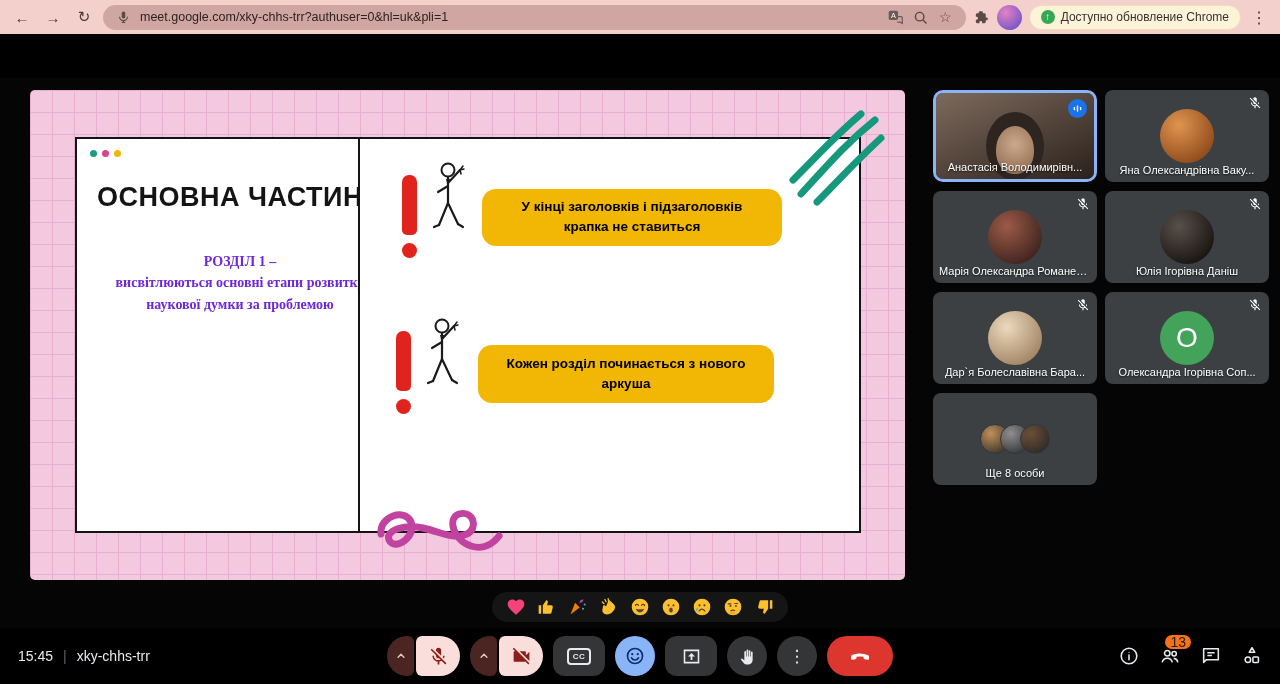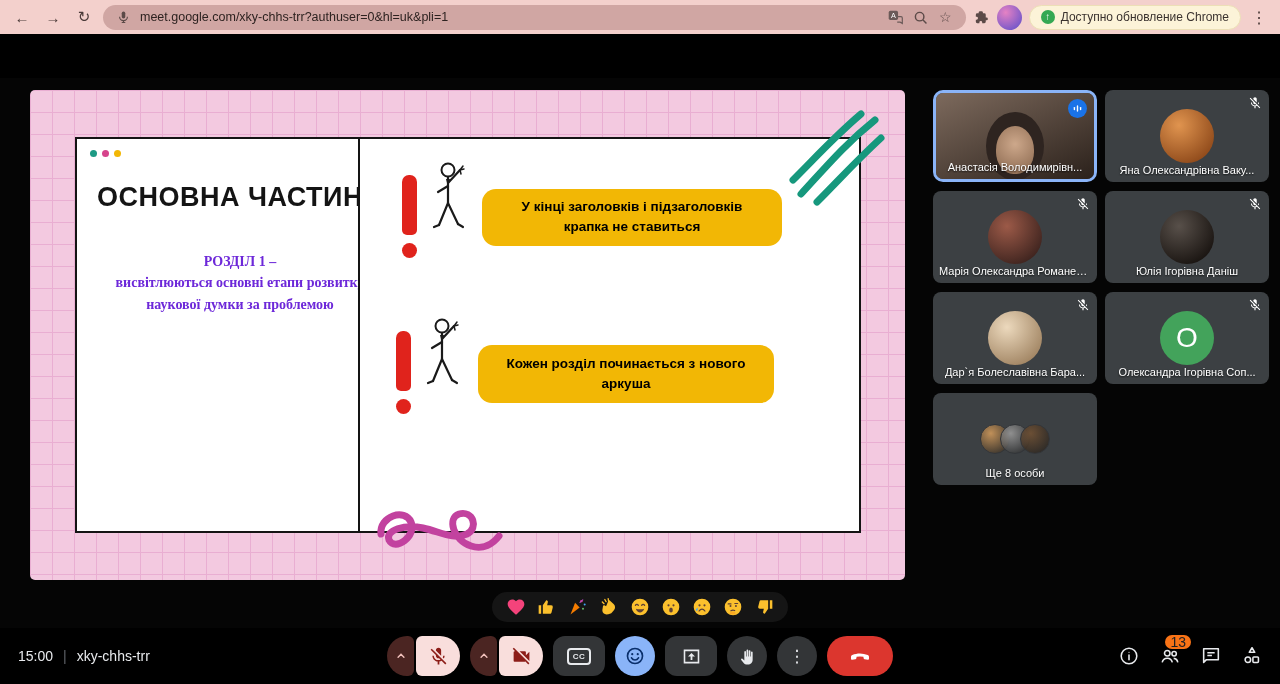--- a/index.html
+++ b/index.html
@@ -348,21 +348,21 @@
         </span>
         <span class="reaction" title="👎">
           <svg viewBox="0 0 24 24" style="transform:rotate(180deg)">
             <path fill="#fbc02d" d="M2 10h3v10H2zM7 20h8.5c.9 0 1.7-.6 1.9-1.5l1.5-6A2 2 0 0 0 17 10h-4.8l.7-3.4A1.8 1.8 0 0 0 11.1 4L7 10z"></path>
           </svg>
         </span>
       </div>
 
     <div class="bbar">
       <div class="b-left">
-        <span>15:00</span>
+        <span>15:45</span>
         <span class="b-sep">|</span>
         <span>xky-chhs-trr</span>
       </div>
 
       <div class="b-center">
         <div class="split">
           <span class="caret-seg">
             <svg width="14" height="14" viewBox="0 0 24 24" fill="none" stroke="#f3c2bd" stroke-width="2.4" stroke-linecap="round">
                 <path d="M7 14l5-5 5 5"></path>
               </svg>

